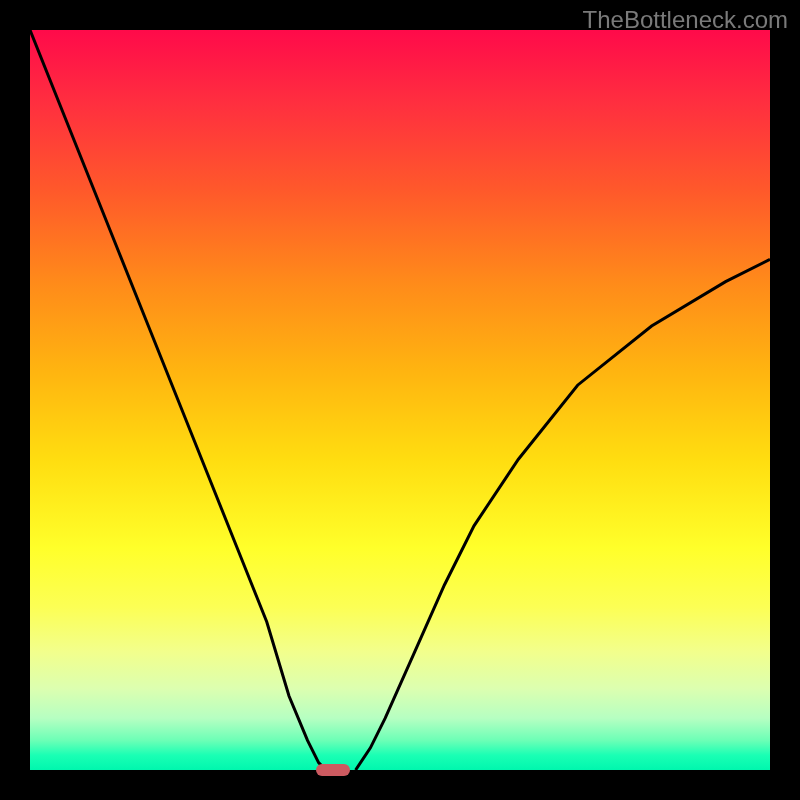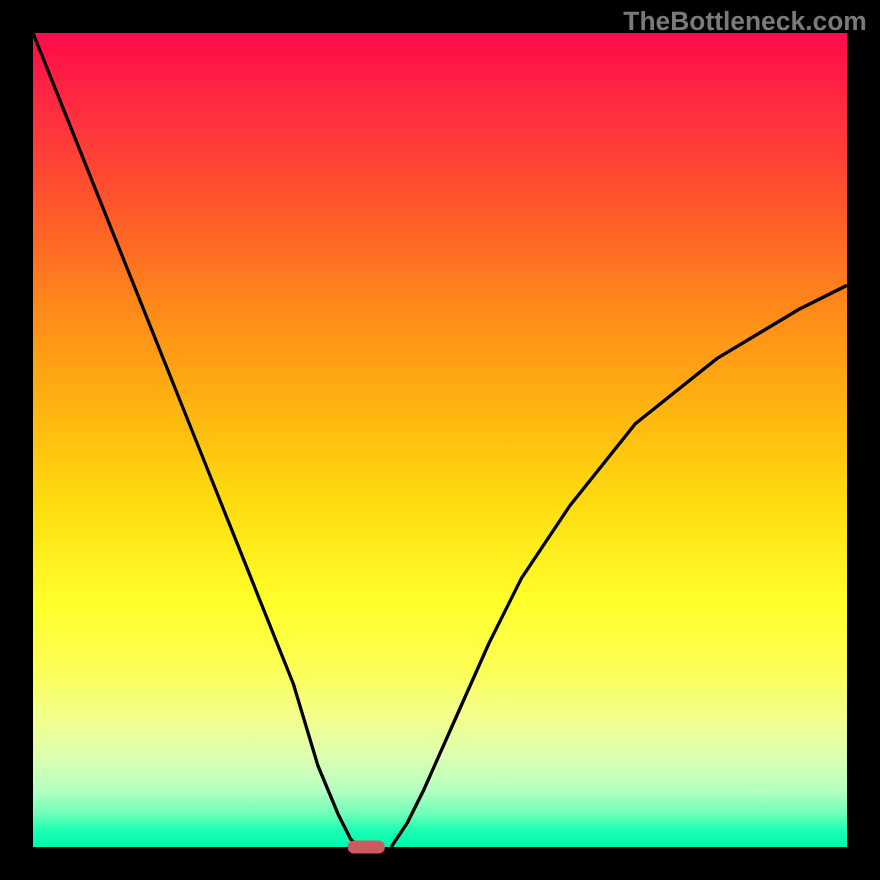--- a/index.html
+++ b/index.html
@@ -10,21 +10,21 @@
     background: #000;
     position: relative;
     font-family: Arial, sans-serif;
   }
   .watermark {
     position: absolute;
     top: 6px;
     right: 12px;
     color: #7a7a7a;
     font-size: 24px;
-    font-weight: 700;
+    font-weight: 400;
     z-index: 10;
   }
   .plot {
     position: absolute;
     left: 30px;
     top: 30px;
     width: 740px;
     height: 740px;
   }
   .gradient {

